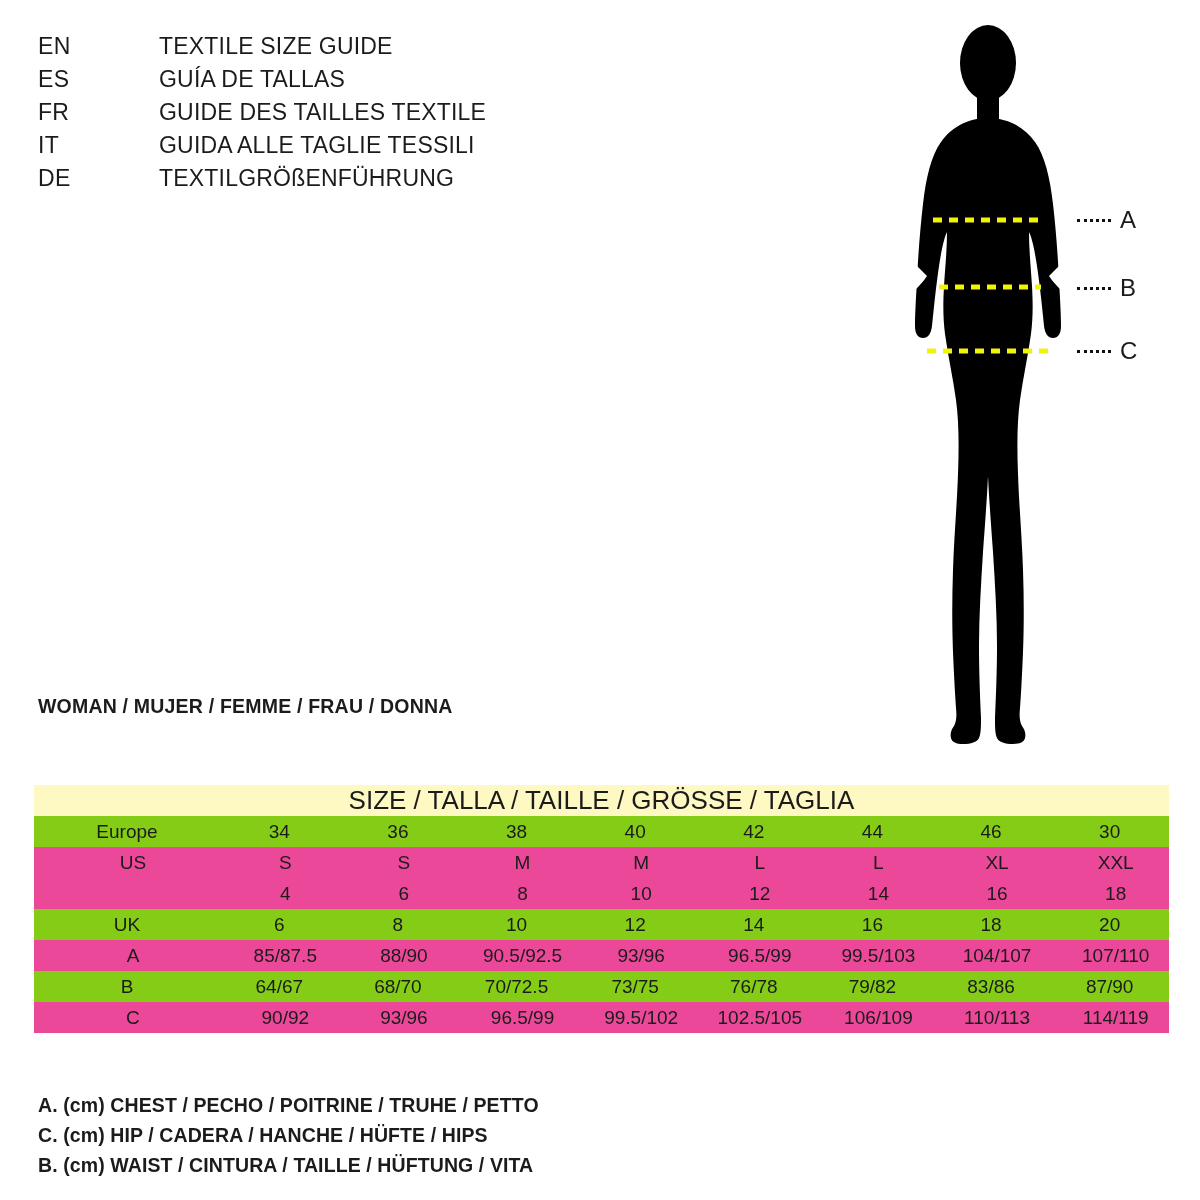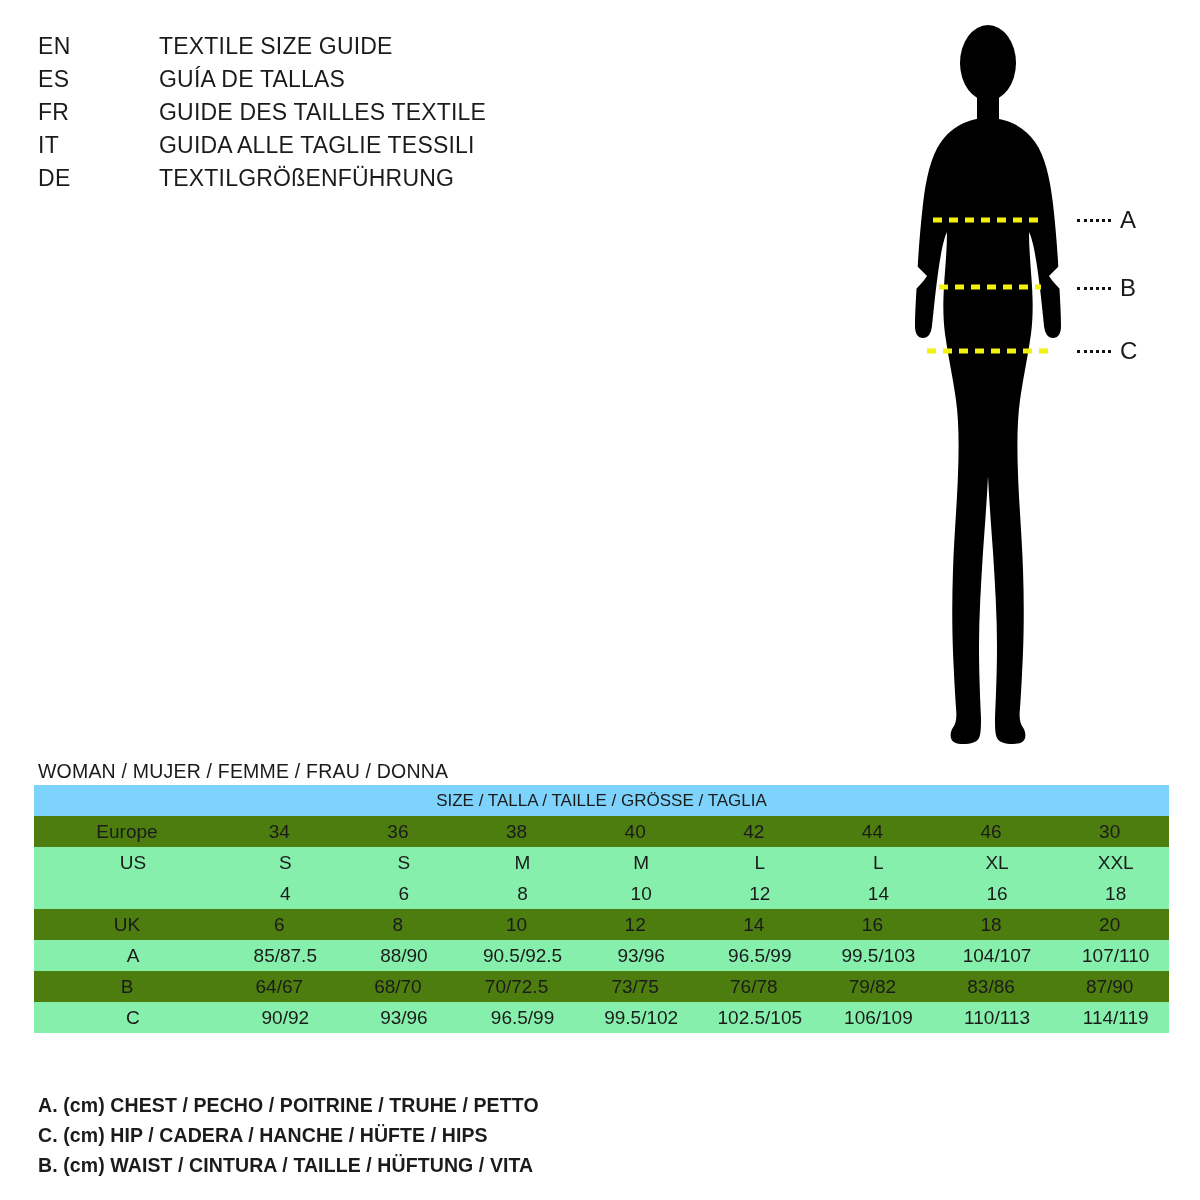--- a/index.html
+++ b/index.html
@@ -59,24 +59,24 @@
     font-size:24px;
     line-height:1;
   }
   #marker-a { left:222px; top:194px; }
   #marker-b { left:222px; top:262px; }
   #marker-c { left:222px; top:325px; }
 
   
   .section-label {
     position:absolute;
-    left:38px; top:760px;
+    left:38px; top:695px;
     font-size:19.5px;
     letter-spacing:0.2px;
-    font-weight:normal;
+    font-weight:bold;
   }
 
   
   .table-wrap {
     position:absolute;
     left:34px; top:785px;
     width:1135px;
   }
   table.size-table {
     border-collapse:collapse;
@@ -85,28 +85,28 @@
   }
   table.size-table th, table.size-table td {
     padding:0;
     height:31px;
     font-weight:normal;
     text-align:center;
     vertical-align:middle;
     white-space:nowrap;
   }
   .hdr-row td {
-    background:#7dd3fc;
+    background:#fef9c3;
     text-align:left;
     padding-left:8px;
-    font-size:17px;
+    font-size:26px;
     height:30px;
   }
-  tr.light td { background:#4d7c0f; }
-  tr.dark td  { background:#86efac;padding-left:12px; }
+  tr.light td { background:#84cc16; }
+  tr.dark td  { background:#ec4899;padding-left:12px; }
   td.rowlabel {
     text-align:left;
     padding-left:8px;
     width:185px;
   }
   td.cell { width:118px; }
 
   
   .legend {
     position:absolute;

